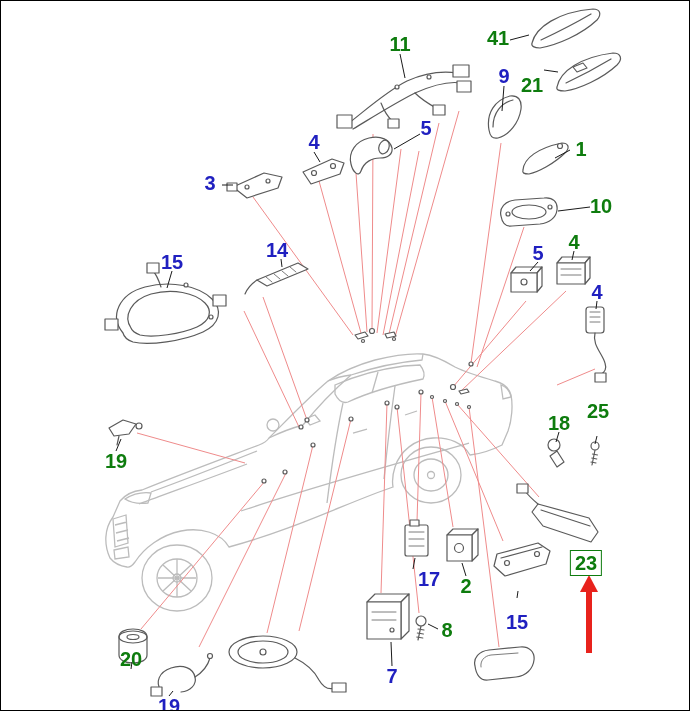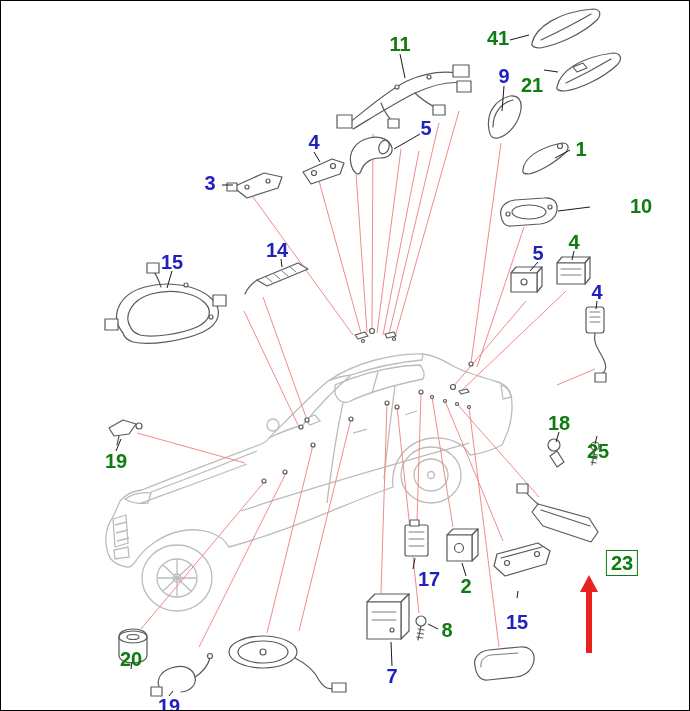--- a/index.html
+++ b/index.html
@@ -306,30 +306,30 @@
 
   <div id="callout-layer">
       <div class="callout green" style="left: 497px; top: 37px;">41</div>
       <div class="callout green" style="left: 531px; top: 68px; margin-top: 16px;">21</div>
       <div class="callout green" style="left: 399px; top: 43px;">11</div>
       <div class="callout blue" style="left: 503px; top: 75px;">9</div>
       <div class="callout blue" style="left: 425px; top: 127px;">5</div>
       <div class="callout blue" style="left: 313px; top: 141px;">4</div>
       <div class="callout green" style="left: 580px; top: 148px;">1</div>
       <div class="callout blue" style="left: 209px; top: 182px;">3</div>
-      <div class="callout green" style="left: 600px; top: 205px; margin-left: 40px;">10</div>
+      <div class="callout green" style="left: 600px; top: 205px;">10</div>
       <div class="callout green" style="left: 573px; top: 241px;">4</div>
       <div class="callout blue" style="left: 537px; top: 252px;">5</div>
       <div class="callout blue" style="left: 596px; top: 291px;">4</div>
       <div class="callout blue" style="left: 171px; top: 261px;">15</div>
       <div class="callout blue" style="left: 276px; top: 249px;">14</div>
       <div class="callout green" style="left: 115px; top: 460px;">19</div>
       <div class="callout green" style="left: 558px; top: 422px;">18</div>
-      <div class="callout green" style="left: 597px; top: 450px; text-align: right;">25</div>
-      <div class="callout green boxed" style="left: 585px; top: 562px; margin-left: 36px;">23</div>
+      <div class="callout green" style="left: 597px; top: 410px; text-align: right;">25</div>
+      <div class="callout green boxed" style="left: 585px; top: 562px;">23</div>
       <div class="callout blue" style="left: 412px; top: 578px; margin-left: 16px;">17</div>
       <div class="callout green" style="left: 465px; top: 585px;">2</div>
       <div class="callout blue" style="left: 516px; top: 621px;">15</div>
       <div class="callout green" style="left: 446px; top: 629px;">8</div>
       <div class="callout blue" style="left: 391px; top: 675px;">7</div>
       <div class="callout green" style="left: 130px; top: 658px;">20</div>
       <div class="callout blue" style="left: 168px; top: 705px;">19</div>
     </div>
 </div>
 

